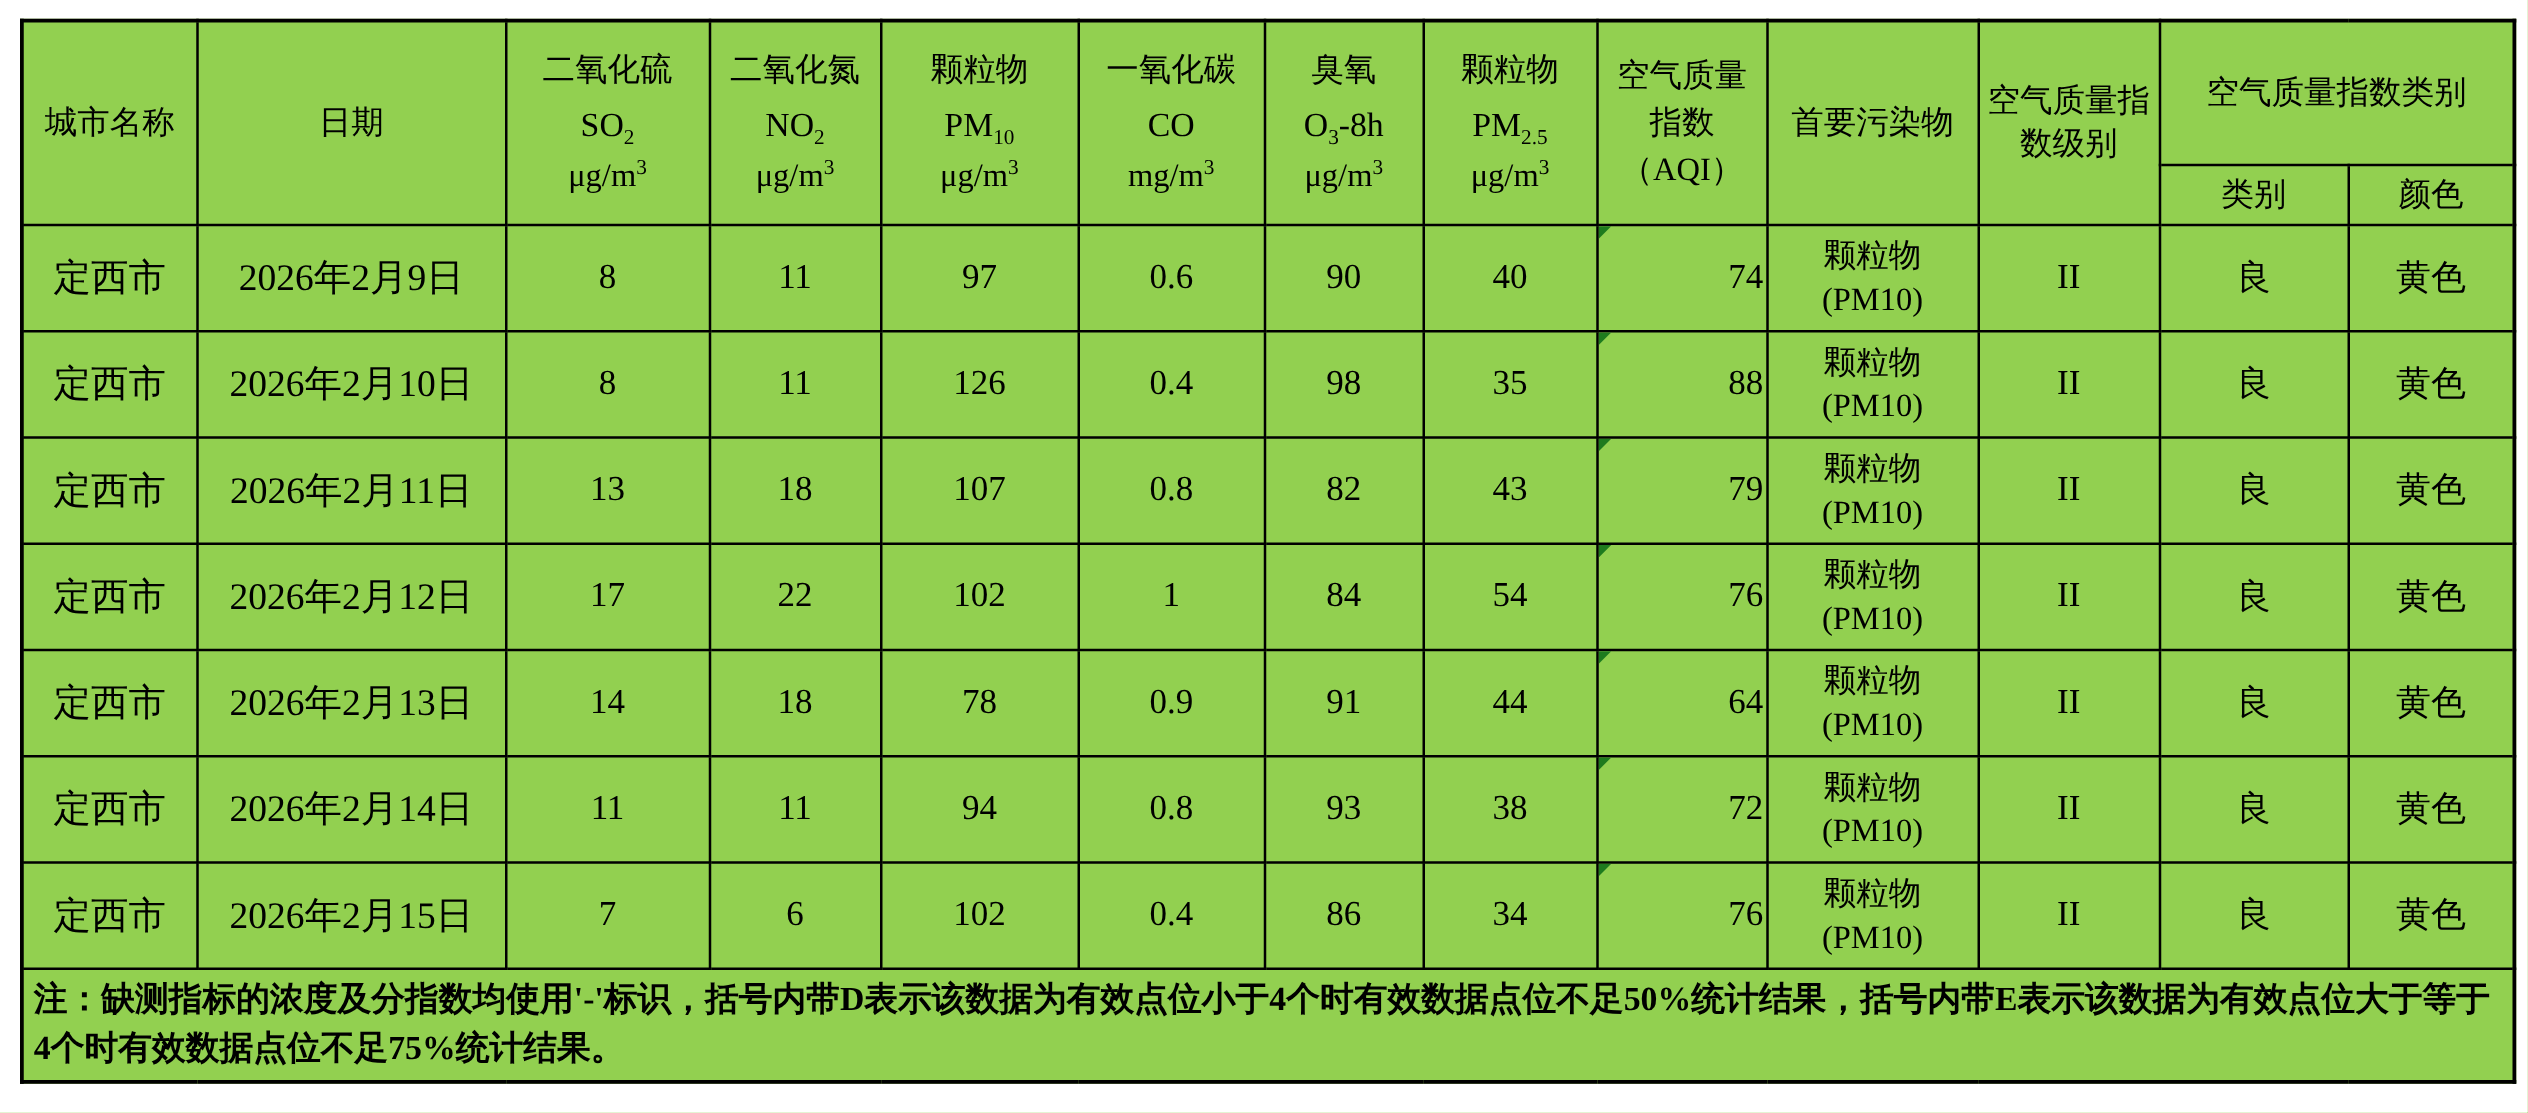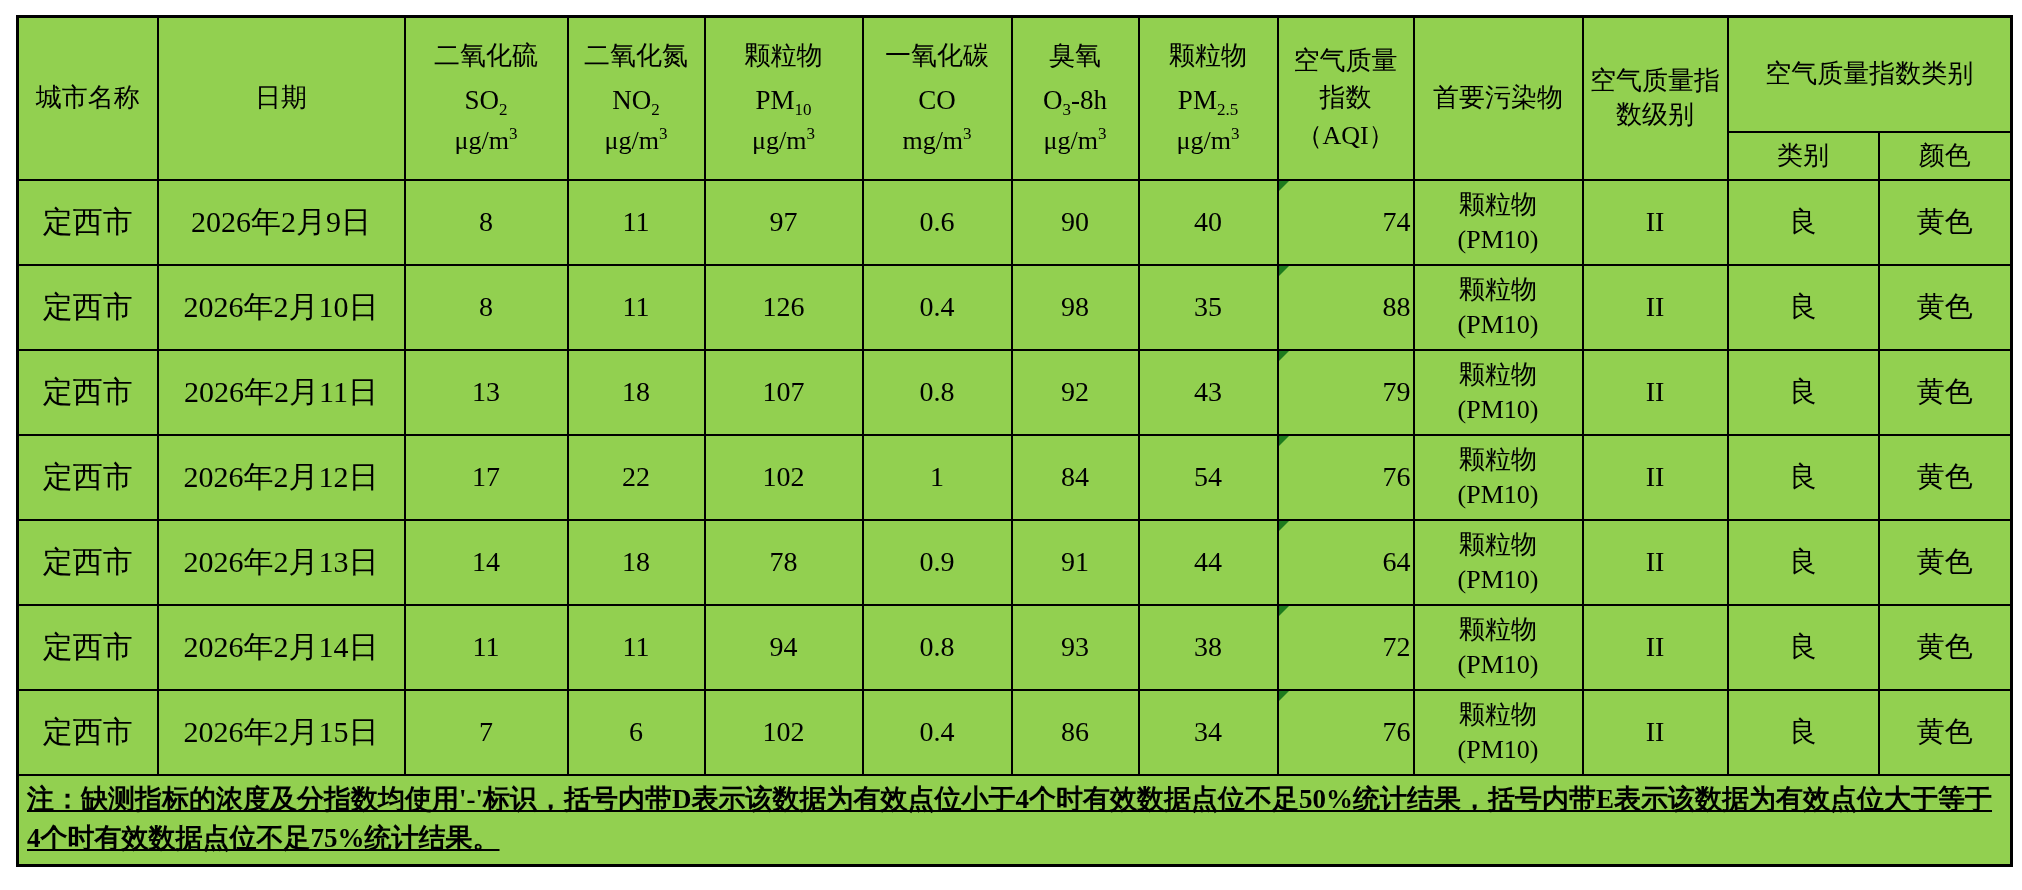--- a/index.html
+++ b/index.html
@@ -51,21 +51,20 @@
     border-right:10px solid transparent;
   }
   tfoot td.note{
     height:80px;
     text-align:left;
     vertical-align:middle;
     font-size:27px;
     font-weight:bold;
     line-height:1.45;
     padding:4px 10px 6px 8px;
-    text-decoration:underline;
   }
 </style>
 </head>
 <body>
 
 <div class="sheet">
   <table>
     <colgroup>
       <col style="width:140px">
         <col style="width:247px">
@@ -180,21 +179,21 @@
           <td class="cell-category"><span>良</span></td>
           <td class="cell-color"><span>黄色</span></td>
         </tr>
         <tr>
           <td class="cell-city"><span>定西市</span></td>
           <td class="cell-date"><span>2026年2月11日</span></td>
           <td class="cell-so2"><span>13</span></td>
           <td class="cell-no2"><span>18</span></td>
           <td class="cell-pm10"><span>107</span></td>
           <td class="cell-co"><span>0.8</span></td>
-          <td class="cell-o3"><span>92</span></td>
+          <td class="cell-o3"><span>82</span></td>
           <td class="cell-pm25"><span>43</span></td>
           <td class="cell-aqi"><span class="corner-marker"></span><span>79</span></td>
           <td class="cell-primary">
             <div>颗粒物</div>
             <div>(PM10)</div>
           </td>
           <td class="cell-level"><span>II</span></td>
           <td class="cell-category"><span>良</span></td>
           <td class="cell-color"><span>黄色</span></td>
         </tr>

